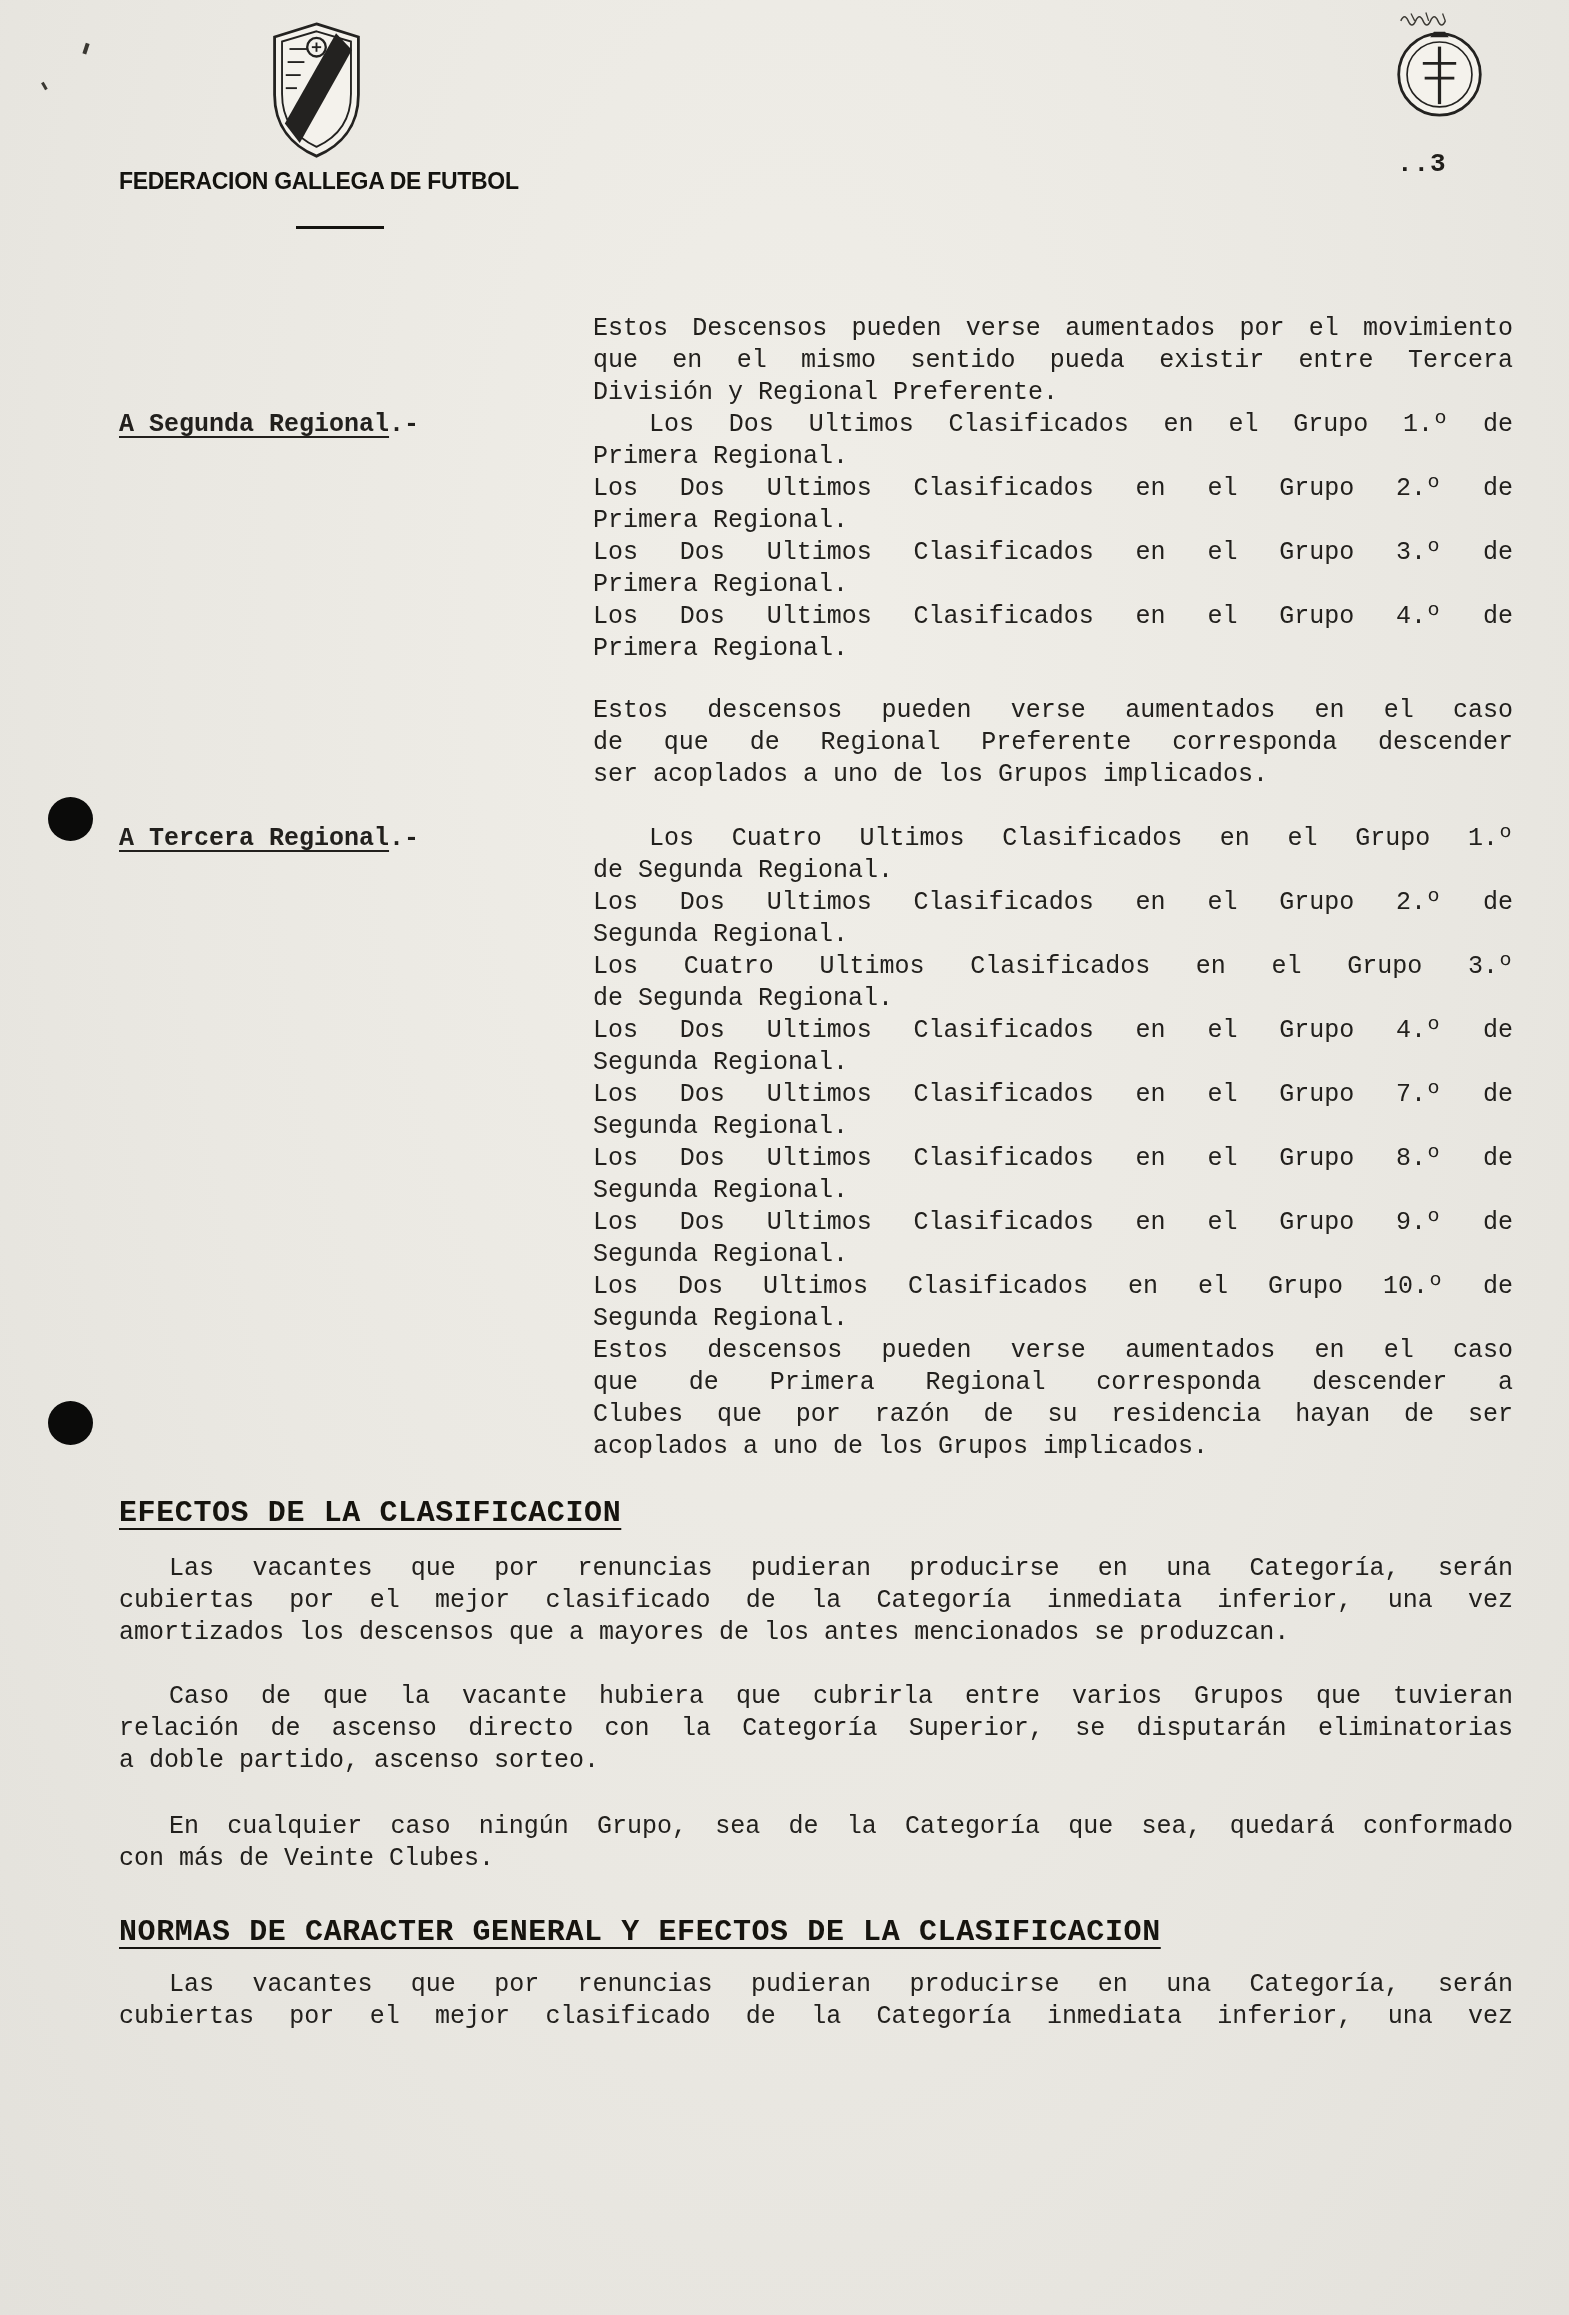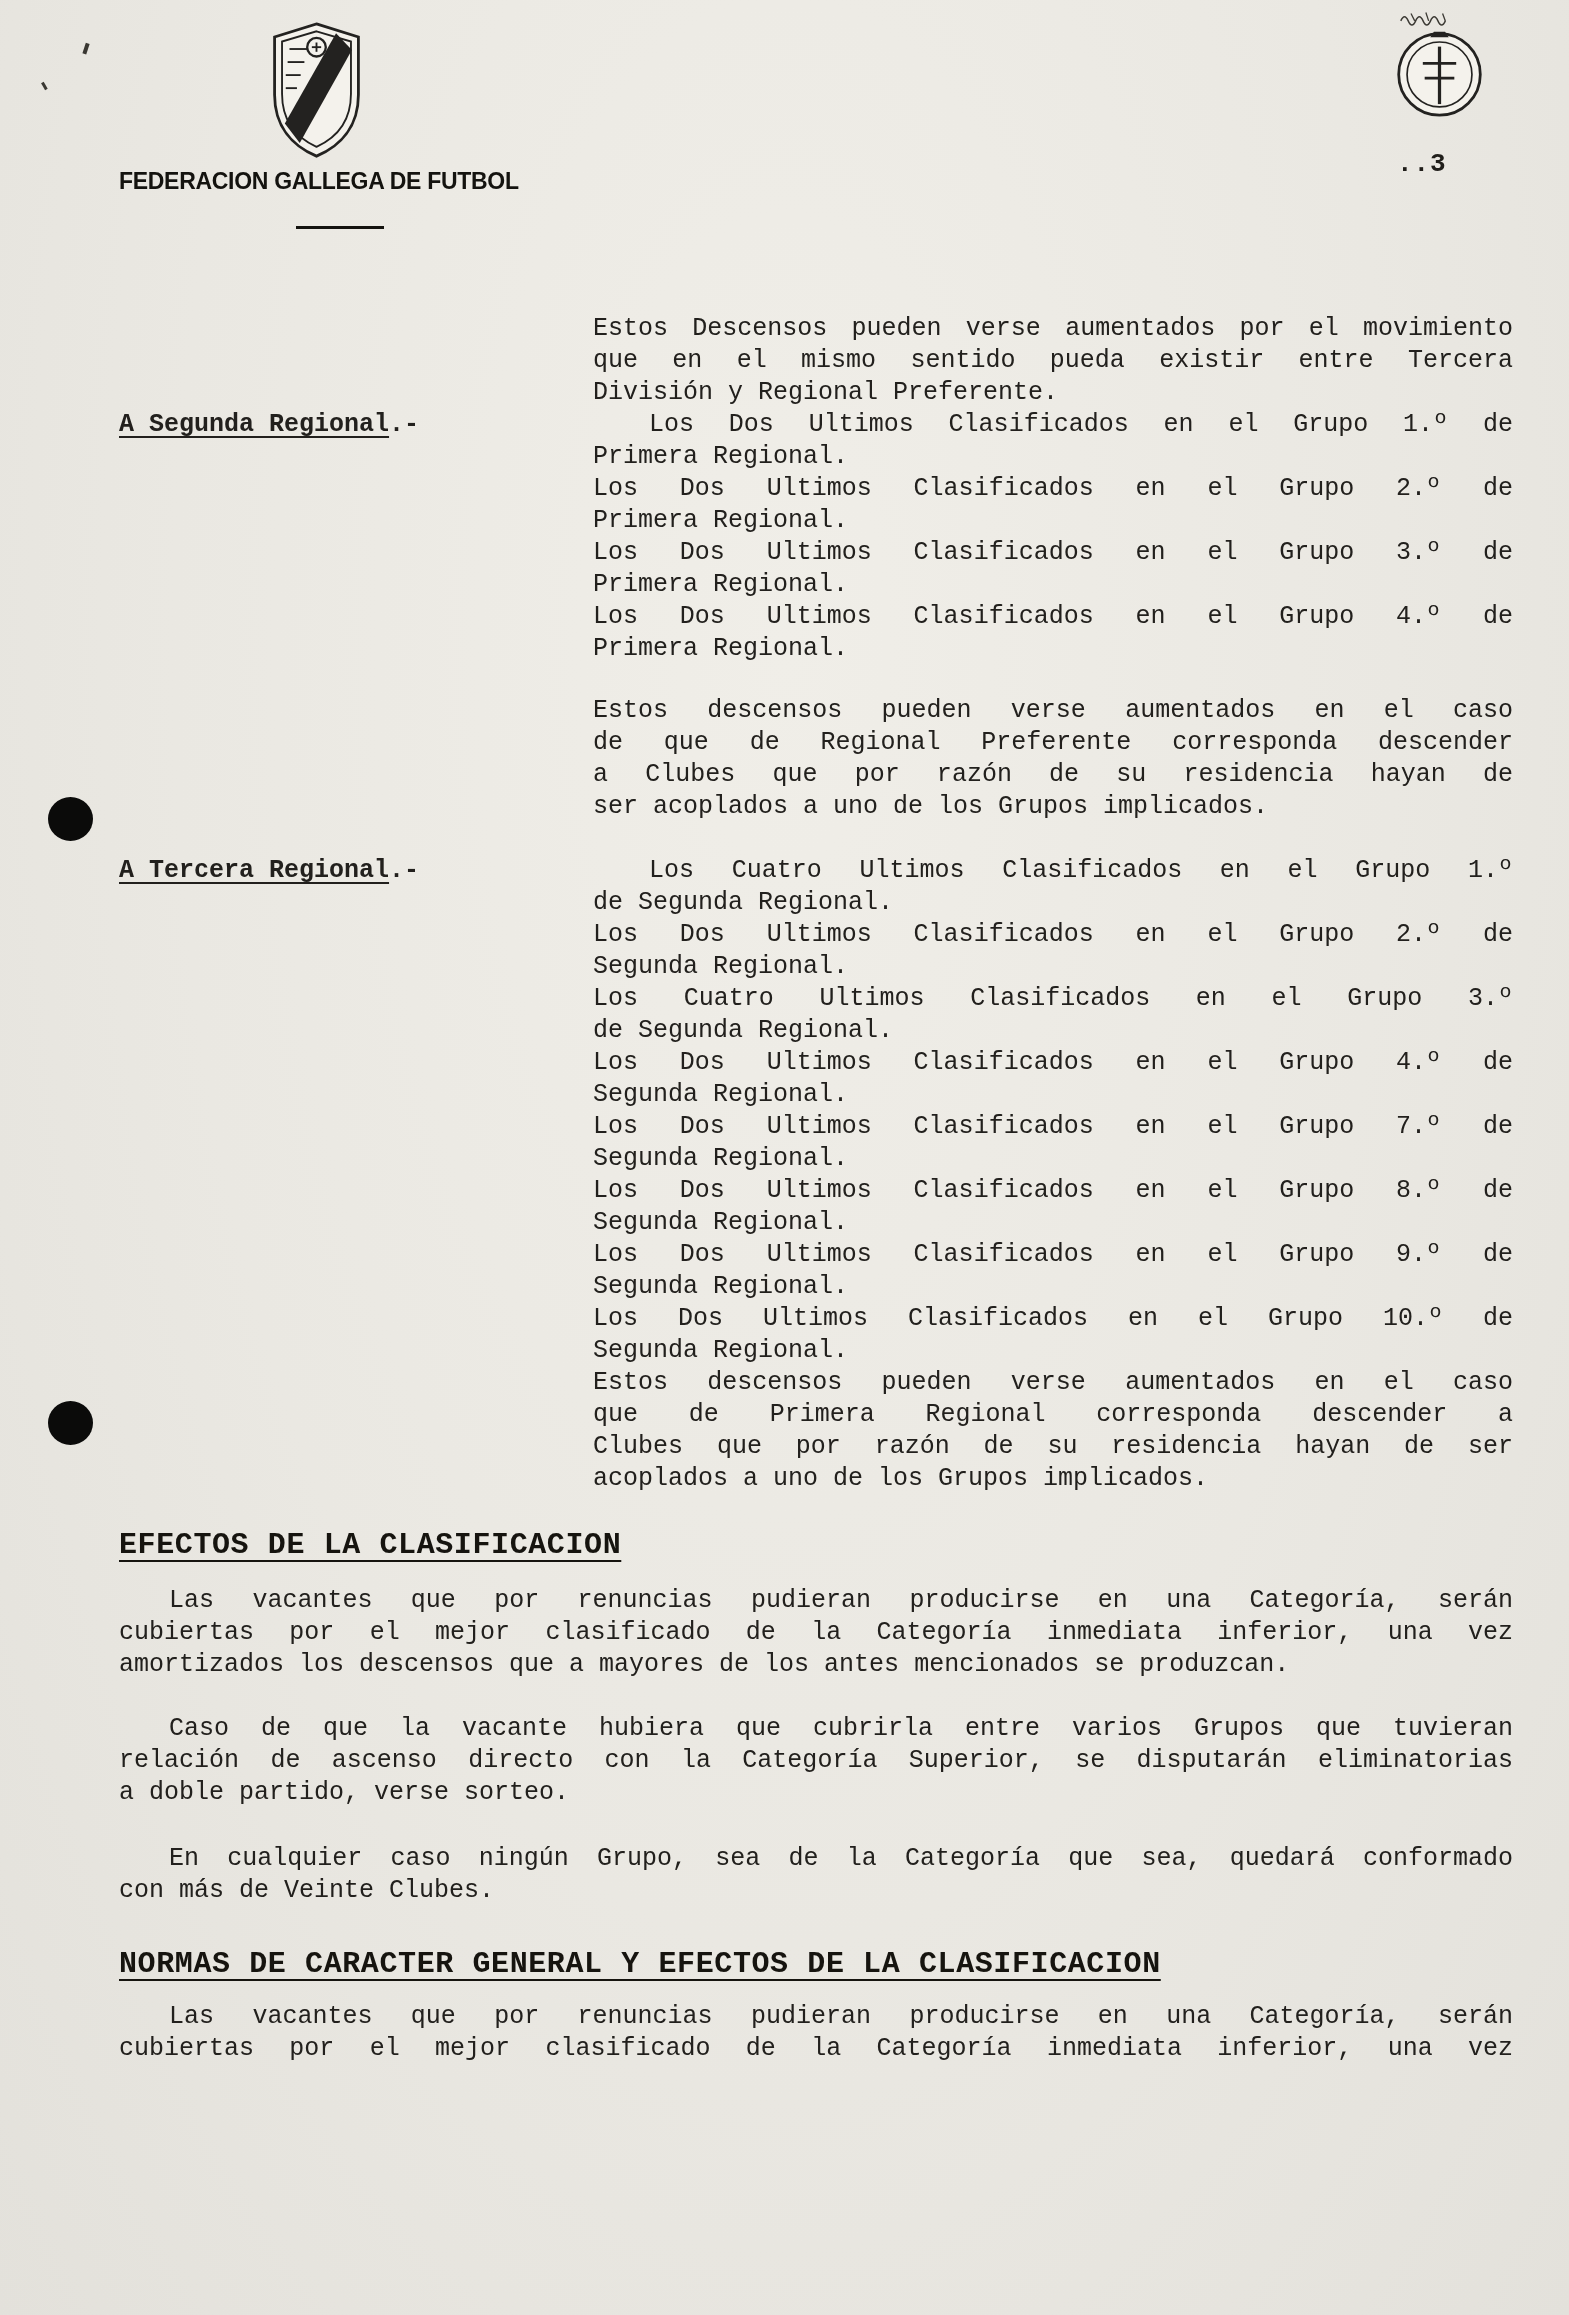--- a/index.html
+++ b/index.html
@@ -137,21 +137,20 @@
         </p>
       </div>
     </div>
 
     <div class="row" style="margin-bottom:32px">
       <div class="lbl"></div>
       <div class="col">
         <p>
           <span class="ln jl">Estos descensos pueden verse aumentados en el caso</span>
           <span class="ln jl">de que de Regional Preferente corresponda descender</span>
-          <span class="ln jl">a Clubes que por razón de su residencia hayan de</span>
           <span class="ln">ser acoplados a uno de los Grupos implicados.</span>
         </p>
       </div>
     </div>
 
     <div class="row" style="">
       <div class="lbl">
         <span class="u">A Tercera Regional</span><span>.-</span>
       </div>
       <div class="col">
@@ -206,21 +205,21 @@
 
     <p style="margin-bottom:32px">
       <span class="ln jl find">Las vacantes que por renuncias pudieran producirse en una Categoría, serán</span>
       <span class="ln jl">cubiertas por el mejor clasificado de la Categoría inmediata inferior, una vez</span>
       <span class="ln">amortizados los descensos que a mayores de los antes mencionados se produzcan.</span>
     </p>
 
     <p style="margin-bottom:34px">
       <span class="ln jl find">Caso de que la vacante hubiera que cubrirla entre varios Grupos que tuvieran</span>
       <span class="ln jl">relación de ascenso directo con la Categoría Superior, se disputarán eliminatorias</span>
-      <span class="ln">a doble partido, verse sorteo.</span>
+      <span class="ln">a doble partido, ascenso sorteo.</span>
     </p>
 
     <p style="margin-bottom:41px">
       <span class="ln jl find">En cualquier caso ningún Grupo, sea de la Categoría que sea, quedará conformado</span>
       <span class="ln">con más de Veinte Clubes.</span>
     </p>
 
     <div class="heading" style="margin-bottom:21.4px">NORMAS DE CARACTER GENERAL Y EFECTOS DE LA CLASIFICACION</div>
 
     <p>

